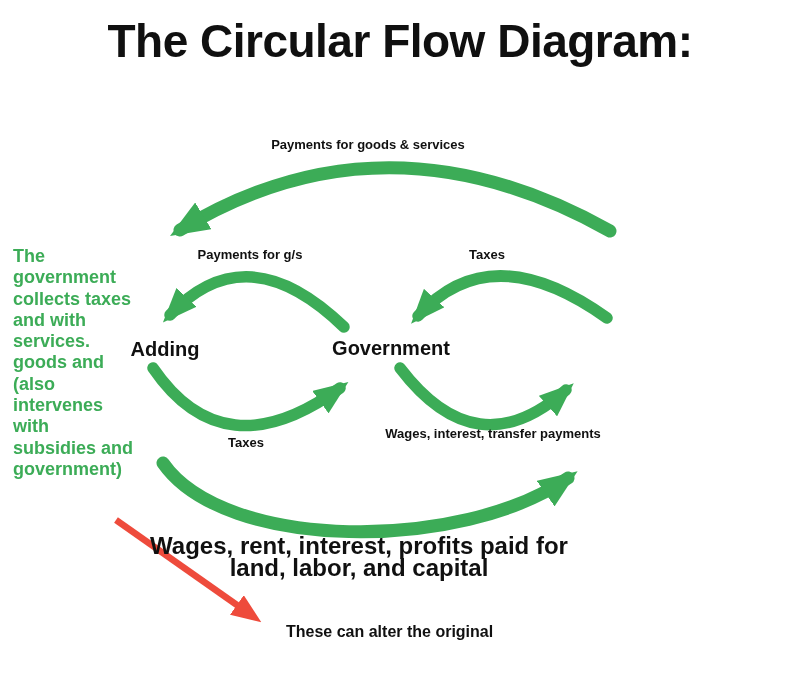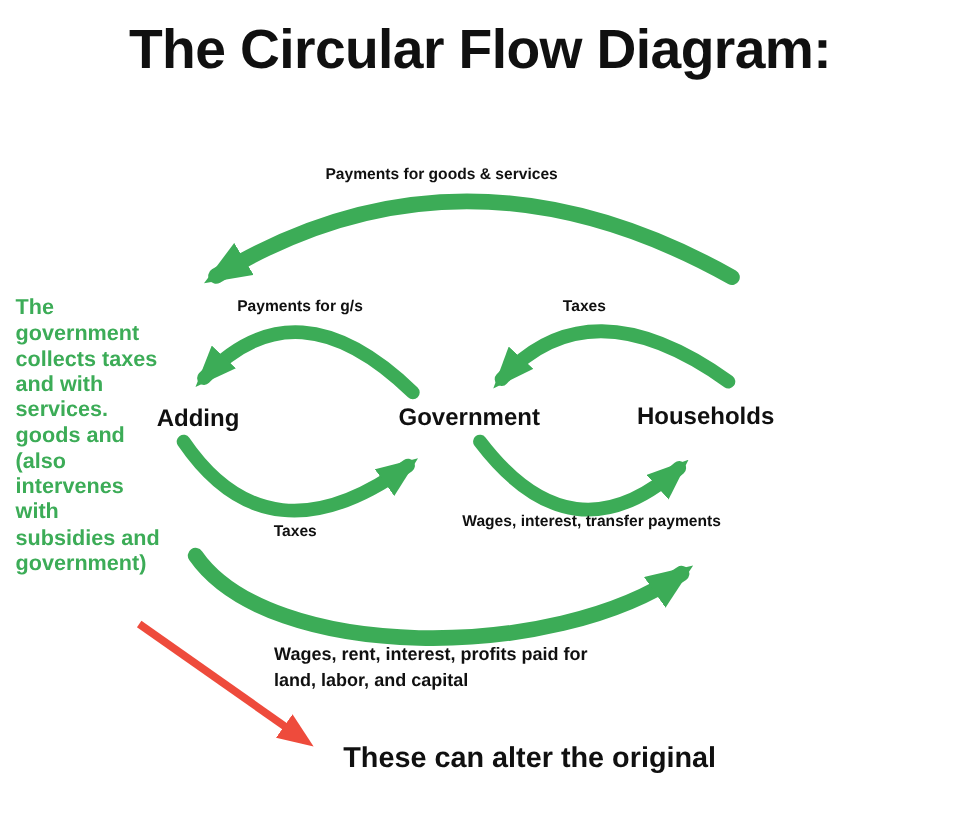--- a/index.html
+++ b/index.html
@@ -14,26 +14,26 @@
   }
   .flow-label{
     position:absolute;transform:translateX(-50%);white-space:nowrap;
     font-size:13px;font-weight:700;color:var(--ink);
   }
   .node-label{
     position:absolute;transform:translateX(-50%);white-space:nowrap;
     font-size:20px;font-weight:700;color:var(--ink);
   }
   .center-2line{
-    position:absolute;transform:translateX(-50%);
-    font-size:15px;font-weight:700;line-height:22px;color:var(--ink);white-space:nowrap;
+    position:absolute;transform:translateX(-50%);text-align:center;
+    font-size:24px;font-weight:700;line-height:22px;color:var(--ink);white-space:nowrap;
   }
   .callout{
     position:absolute;left:286px;top:620px;
-    font-size:24px;font-weight:700;line-height:23px;color:var(--ink);white-space:nowrap;
+    font-size:16px;font-weight:700;line-height:23px;color:var(--ink);white-space:nowrap;
   }
   .side-note{
     position:absolute;left:13px;top:246px;width:150px;
     font-size:18px;font-weight:700;line-height:21.3px;color:var(--green);
   }
   .diagram-svg{position:absolute;left:0;top:0;}
   .arrow-green{stroke:var(--green);fill:none;stroke-linecap:round;}
   .arrow-red{stroke:var(--red);fill:none;}
   .head-green{fill:var(--green);}
   .head-red{fill:var(--red);}
@@ -82,21 +82,20 @@
 
   <div class="flow-label" style="left:493px;top:426px;">Wages, interest, transfer payments</div>
 
   <div class="center-2line" style="left:359px;top:535px;">
     <div>Wages, rent, interest, profits paid for</div>
     <div>land, labor, and capital</div>
   </div>
 
   <div class="node-label" style="left:165px;top:338px;">Adding</div>
   <div class="node-label" style="left:391px;top:337px;">Government</div>
-  <div class="node-label" style="left:588px;top:336px;">Households</div>
 
   <div class="side-note">
     <div>The</div>
     <div>government</div>
     <div>collects taxes</div>
     <div>and with</div>
     <div>services.</div>
     <div>goods and</div>
     <div>(also</div>
     <div>intervenes</div>

